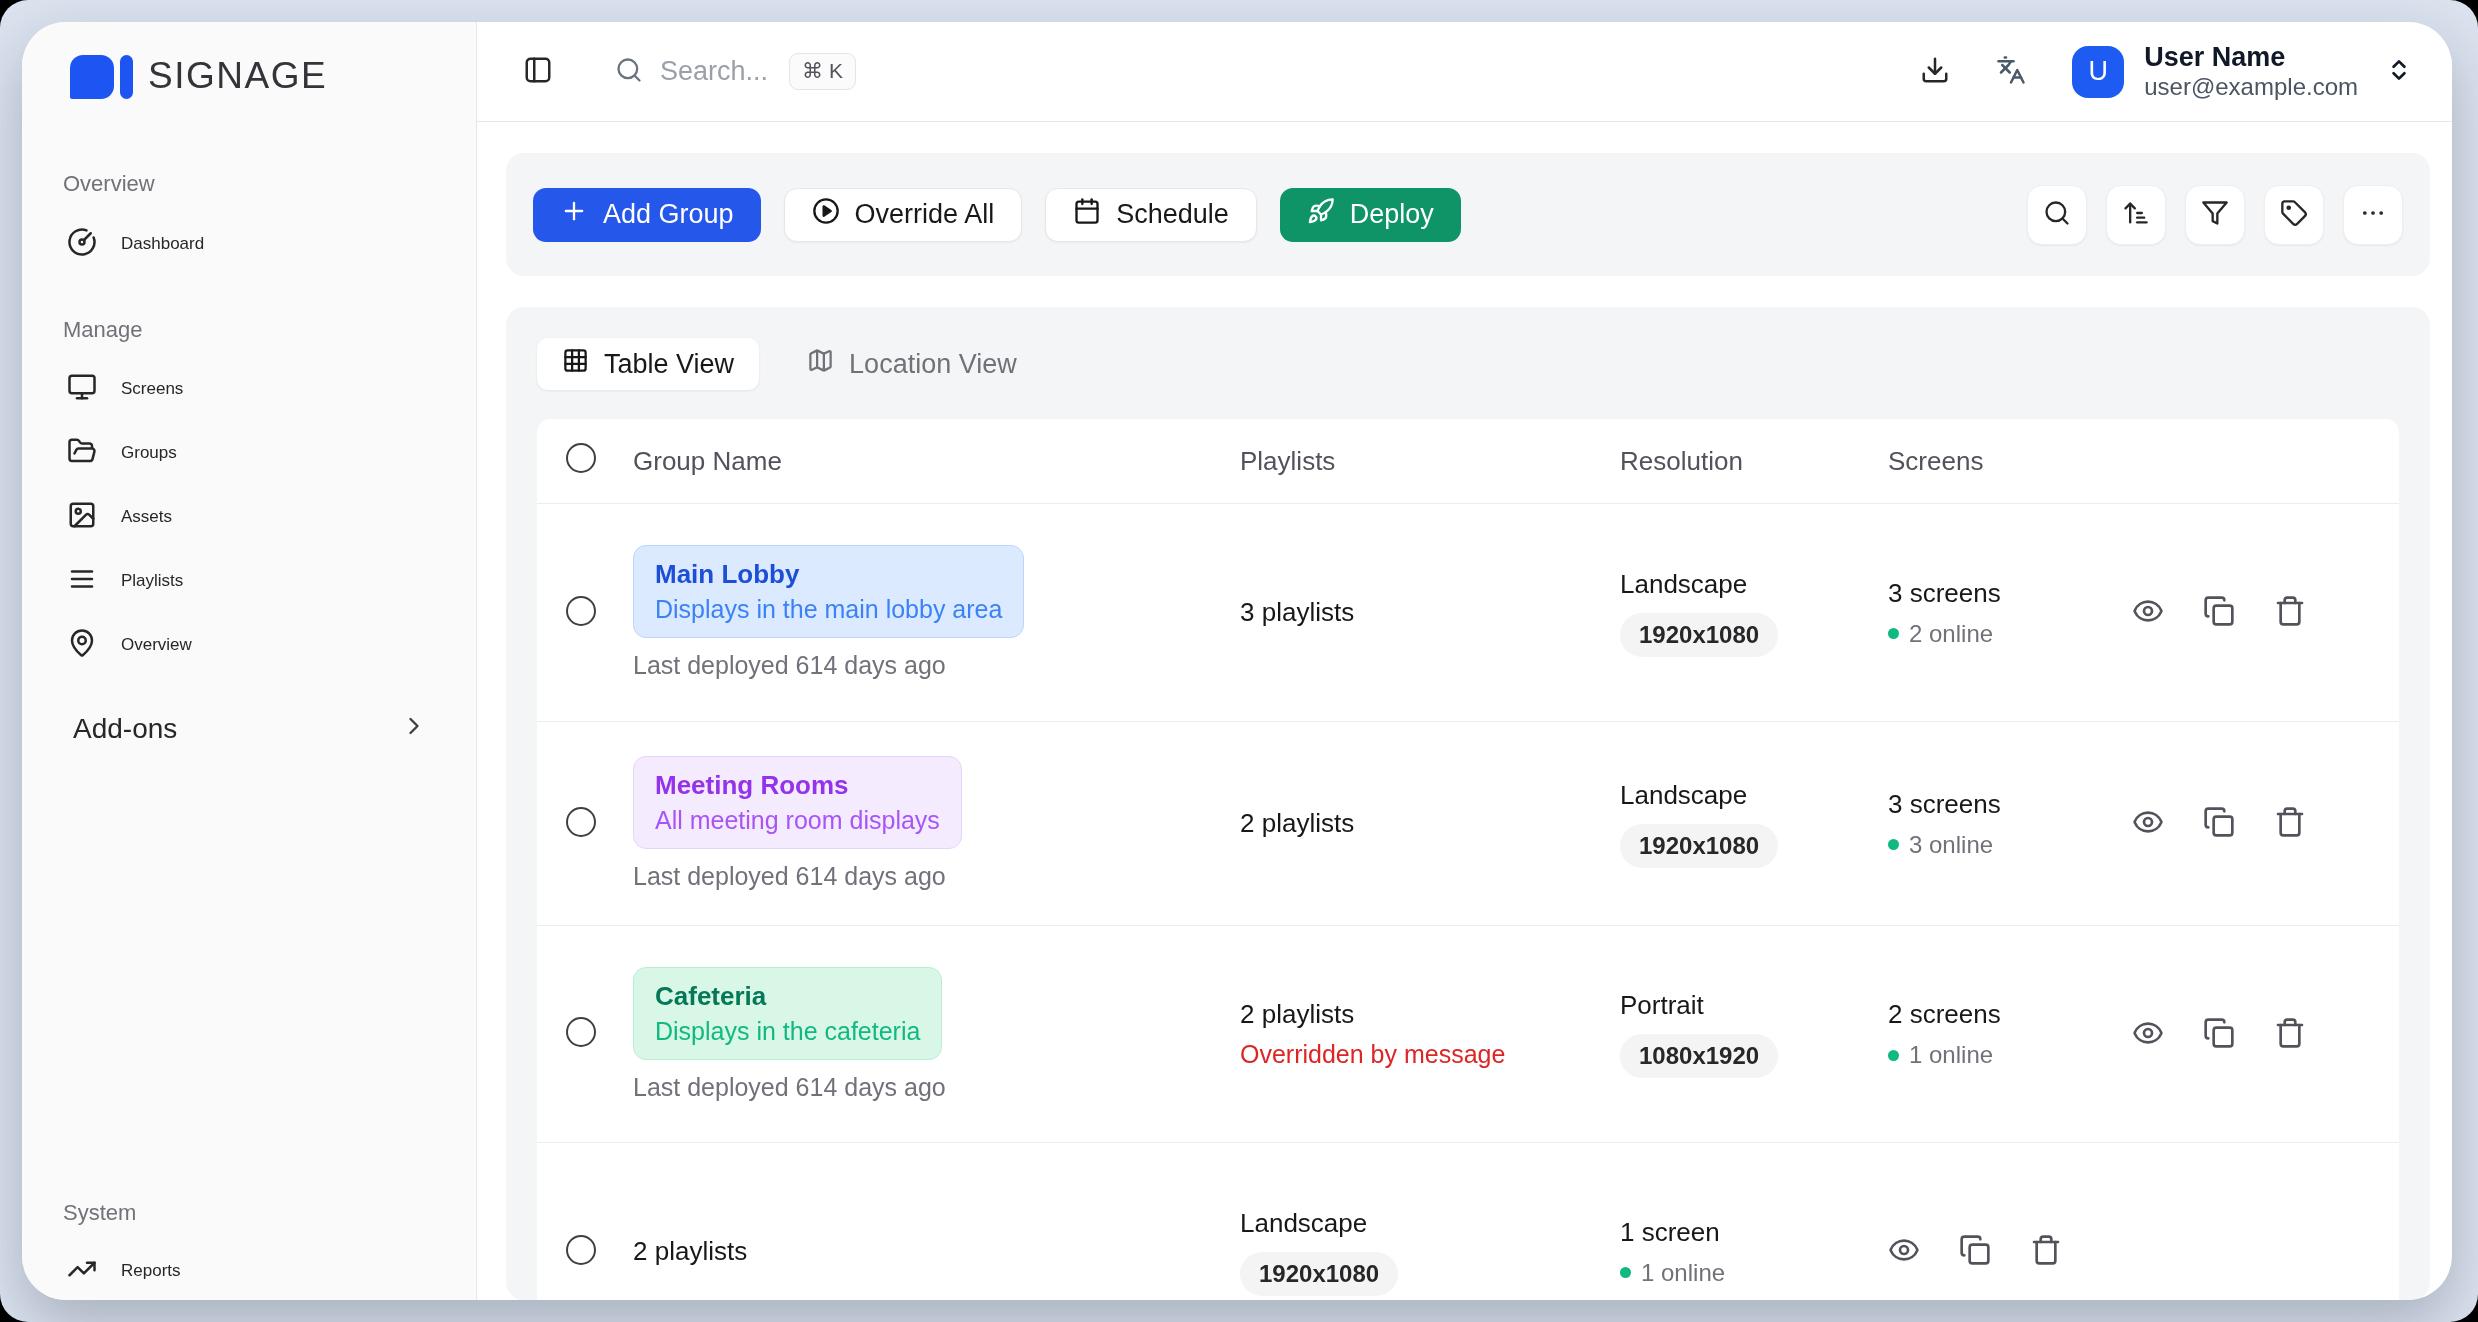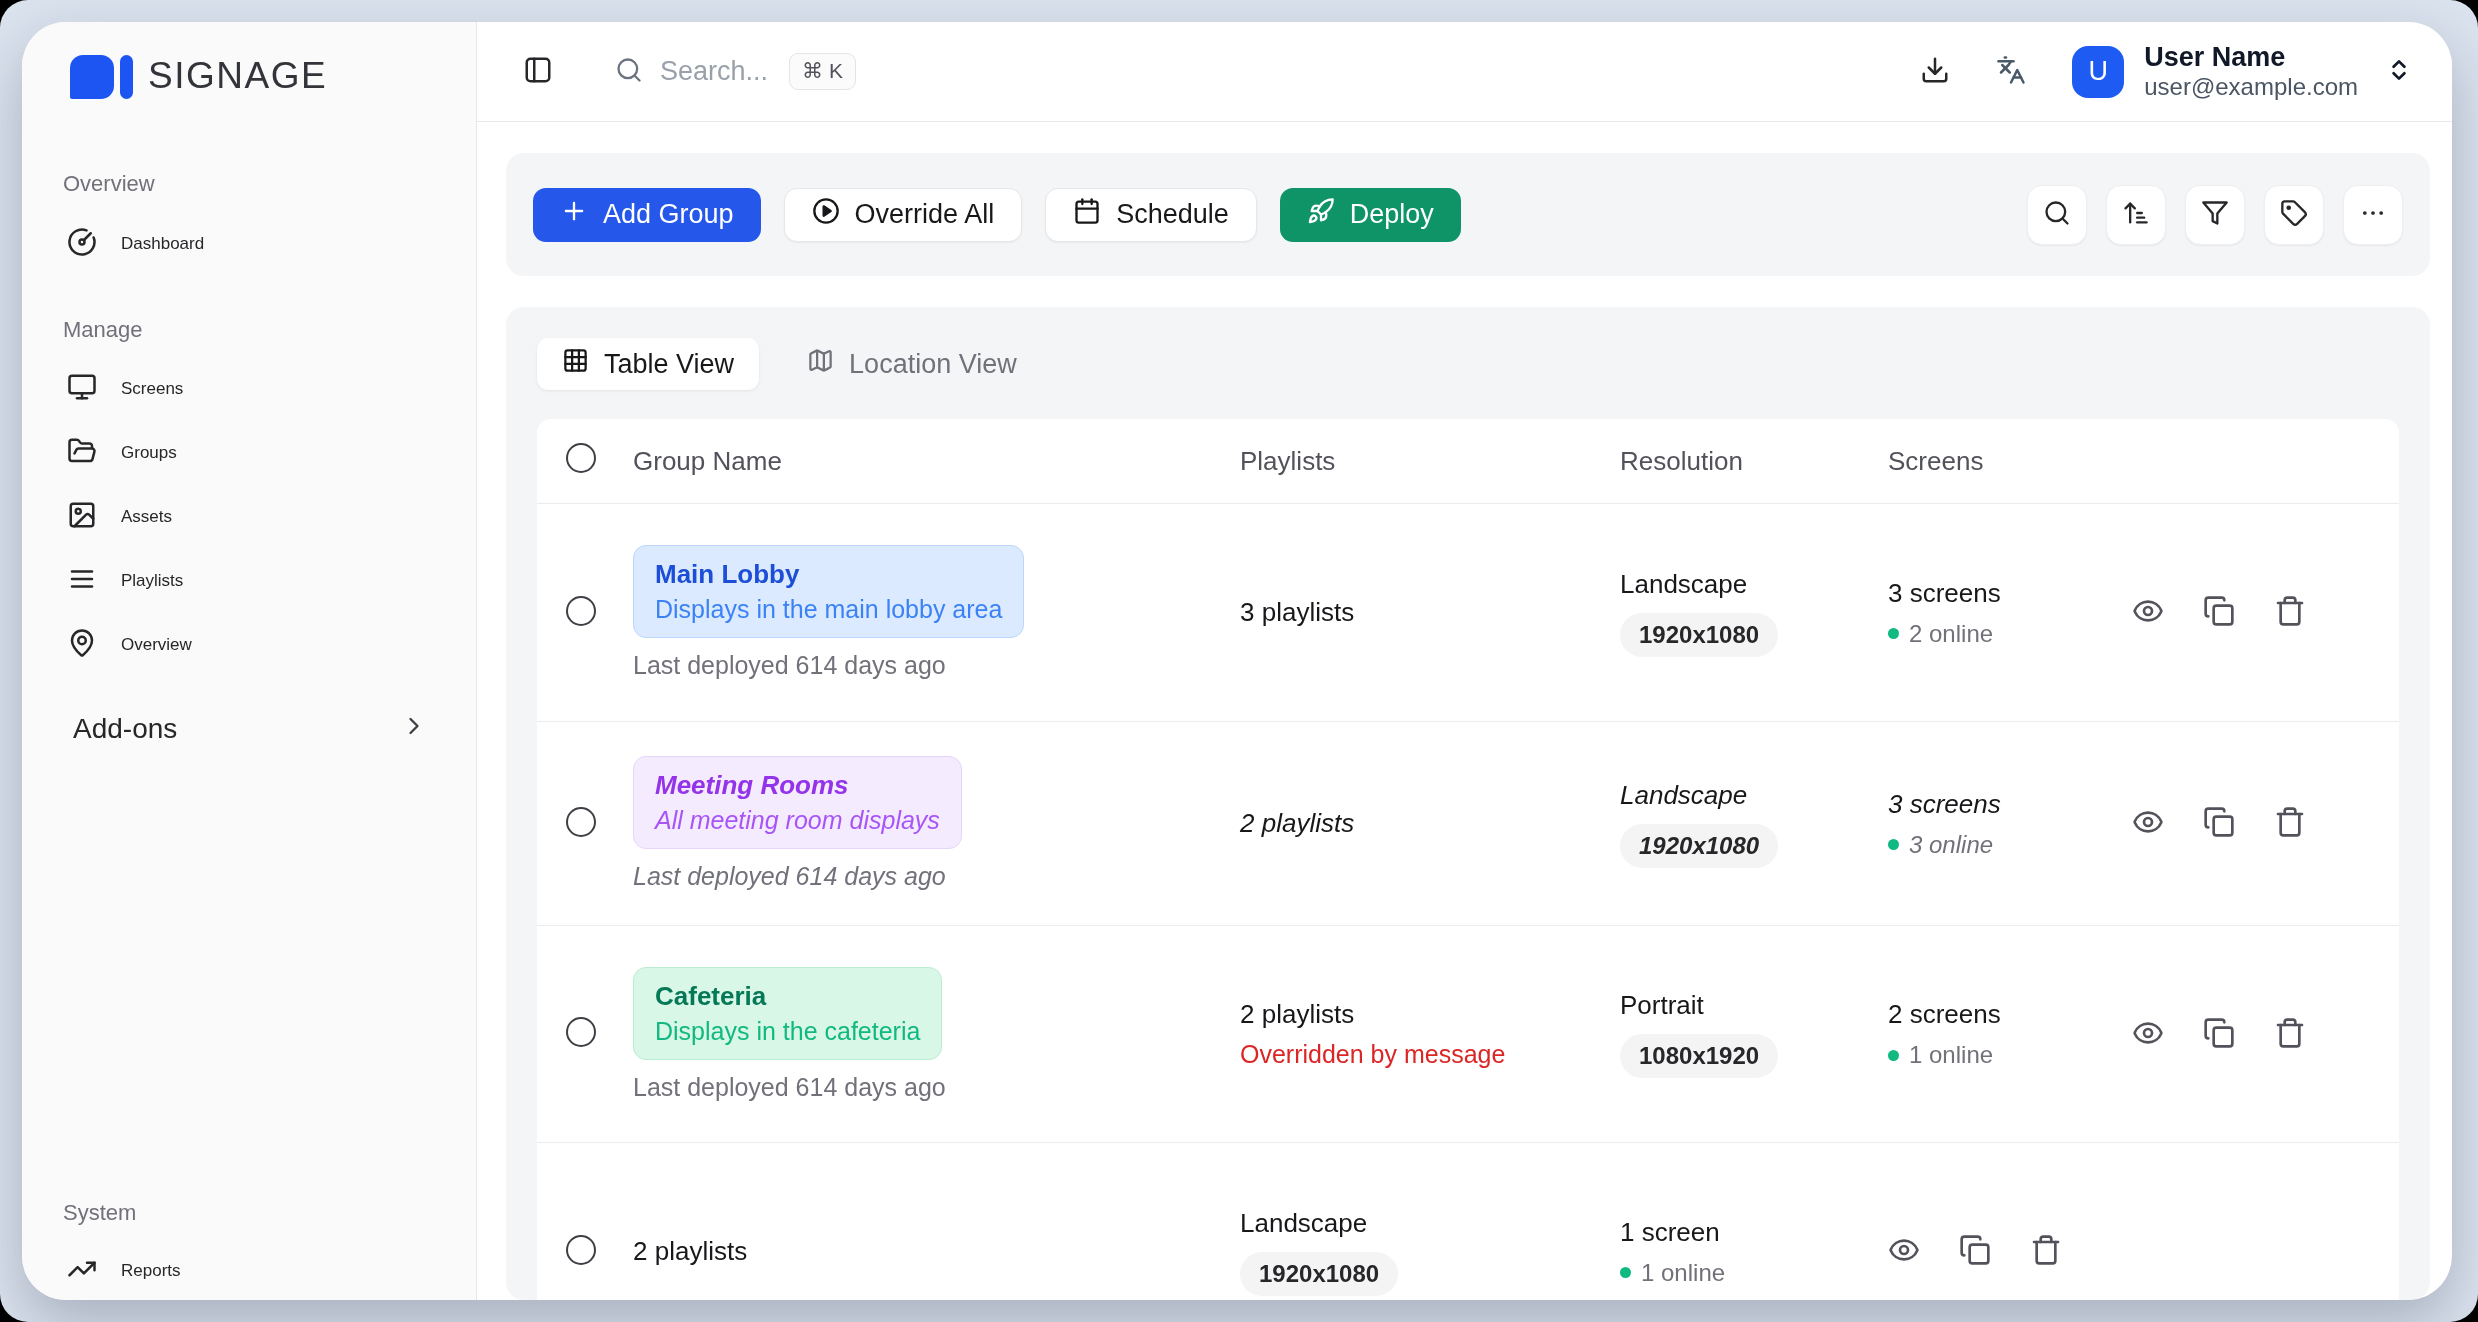--- a/index.html
+++ b/index.html
@@ -68,21 +68,21 @@
   .tab svg { width:27px; height:27px; }
   .tab-active { background:#fff; color:#18181b; font-weight:500; box-shadow:0 1px 3px rgba(16,24,40,.08); }
   .tab-inactive { color:#71717a; }
 
   .table { margin-top:29px; background:#fff; border-radius:14px; }
   .grid-cols { display:grid; grid-template-columns:96px 607px 380px 268px 244px 1fr; align-items:center; }
   .thead { height:85px; color:#52525b; font-size:26px; border-bottom:1px solid #ececee; }
   .c-check { padding-left:29px; }
   .checkbox { width:30px; height:30px; border:2.5px solid #3f3f46; border-radius:50%; display:inline-block; background:#fff; cursor:pointer; }
   .trow { border-bottom:1px solid #ececee; }
-  .trow:nth-child(1){ height:218px; } .trow:nth-child(2){ height:204px;font-style:italic; }
+  .trow:nth-child(1){ height:218px; } .trow:nth-child(2){ height:204px; }
   .trow:nth-child(3){ height:217px; } .trow:nth-child(4){ height:218px; }
 
   .badge { display:inline-block; padding:13px 21px; border-radius:13px; border:1px solid transparent; cursor:pointer; }
   .badge-title { font-size:26px; font-weight:700; margin-bottom:5px; }
   .badge-desc { font-size:25px; }
   .badge-blue   { background:#dbeafe; border-color:#bcd6fc; } .badge-blue .badge-title{color:#1d4ed8;} .badge-blue .badge-desc{color:#3b82f6;}
   .badge-purple { background:#f4ebfe; border-color:#e6d5f9; } .badge-purple .badge-title{color:#9333ea;} .badge-purple .badge-desc{color:#a855f7;}
   .badge-green  { background:#d9f7e6; border-color:#b9edd2; } .badge-green .badge-title{color:#047857;} .badge-green .badge-desc{color:#10b981;}
   .badge-yellow { background:#fdf3c9; border-color:#f1e09e; } .badge-yellow .badge-title{color:#b45309;} .badge-yellow .badge-desc{color:#ca8a04;}
   .deployed { margin-top:13px; font-size:25px; color:#71717a; }

